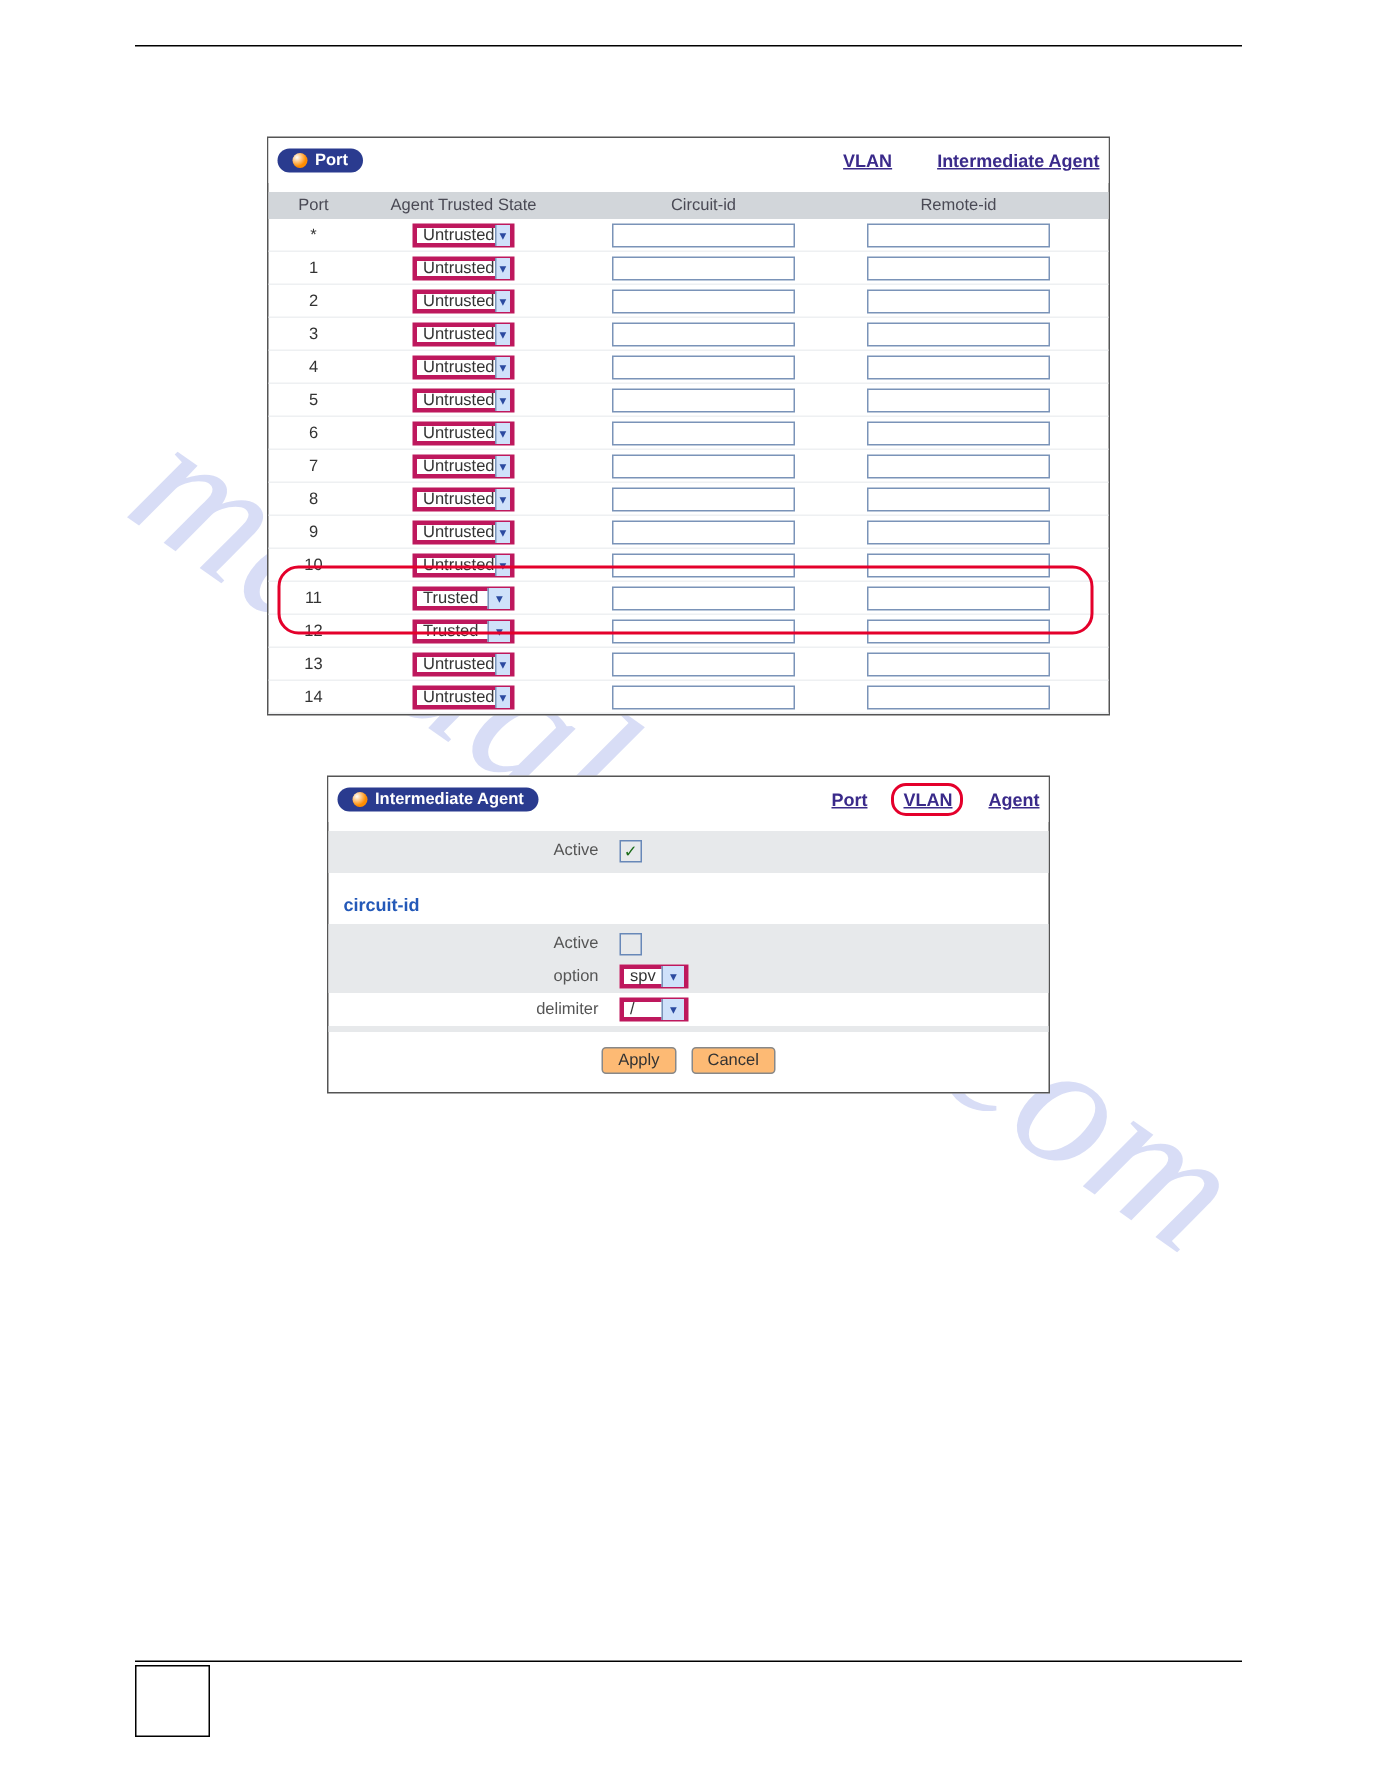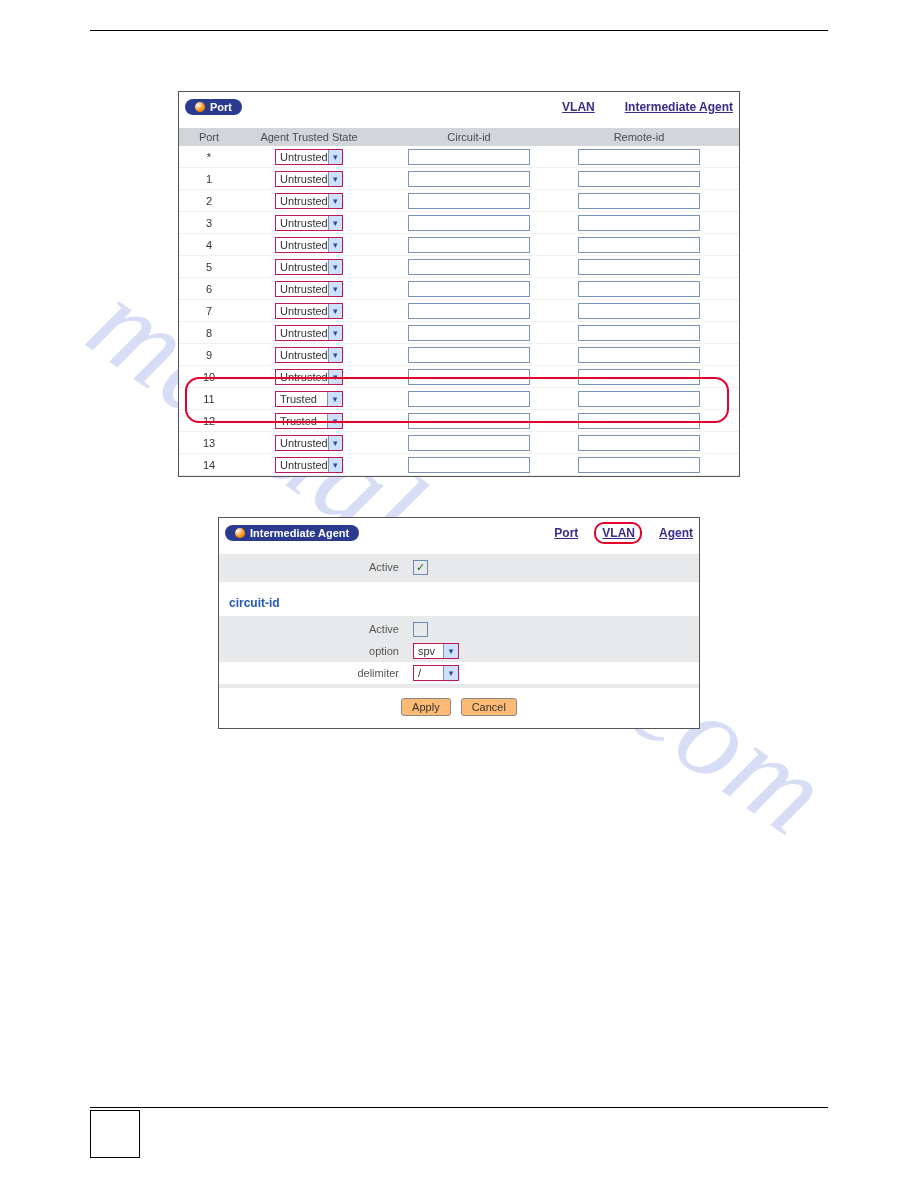--- a/index.html
+++ b/index.html
@@ -95,21 +95,21 @@
     font-size: 11px;
   }
   .row .cell-port { width: 60px; text-align: center; color:#333; }
   .row .cell-state { width: 140px; display:flex; justify-content:center; }
   .row .cell-cid  { width: 180px; display:flex; justify-content:center; }
   .row .cell-rid  { width: 160px; display:flex; justify-content:center; }
 
   .select {
     display: inline-flex;
     align-items: center;
-    border: 1px solid #be185d;
+    border: 3px solid #be185d;
     background: #fff;
     height: 16px;
     font-size: 11px;
     width: 68px;
     justify-content: space-between;
     padding-left: 4px;
     box-sizing: border-box;
   }
   .select.small { width: 46px; }
   .select .sel-handle {

